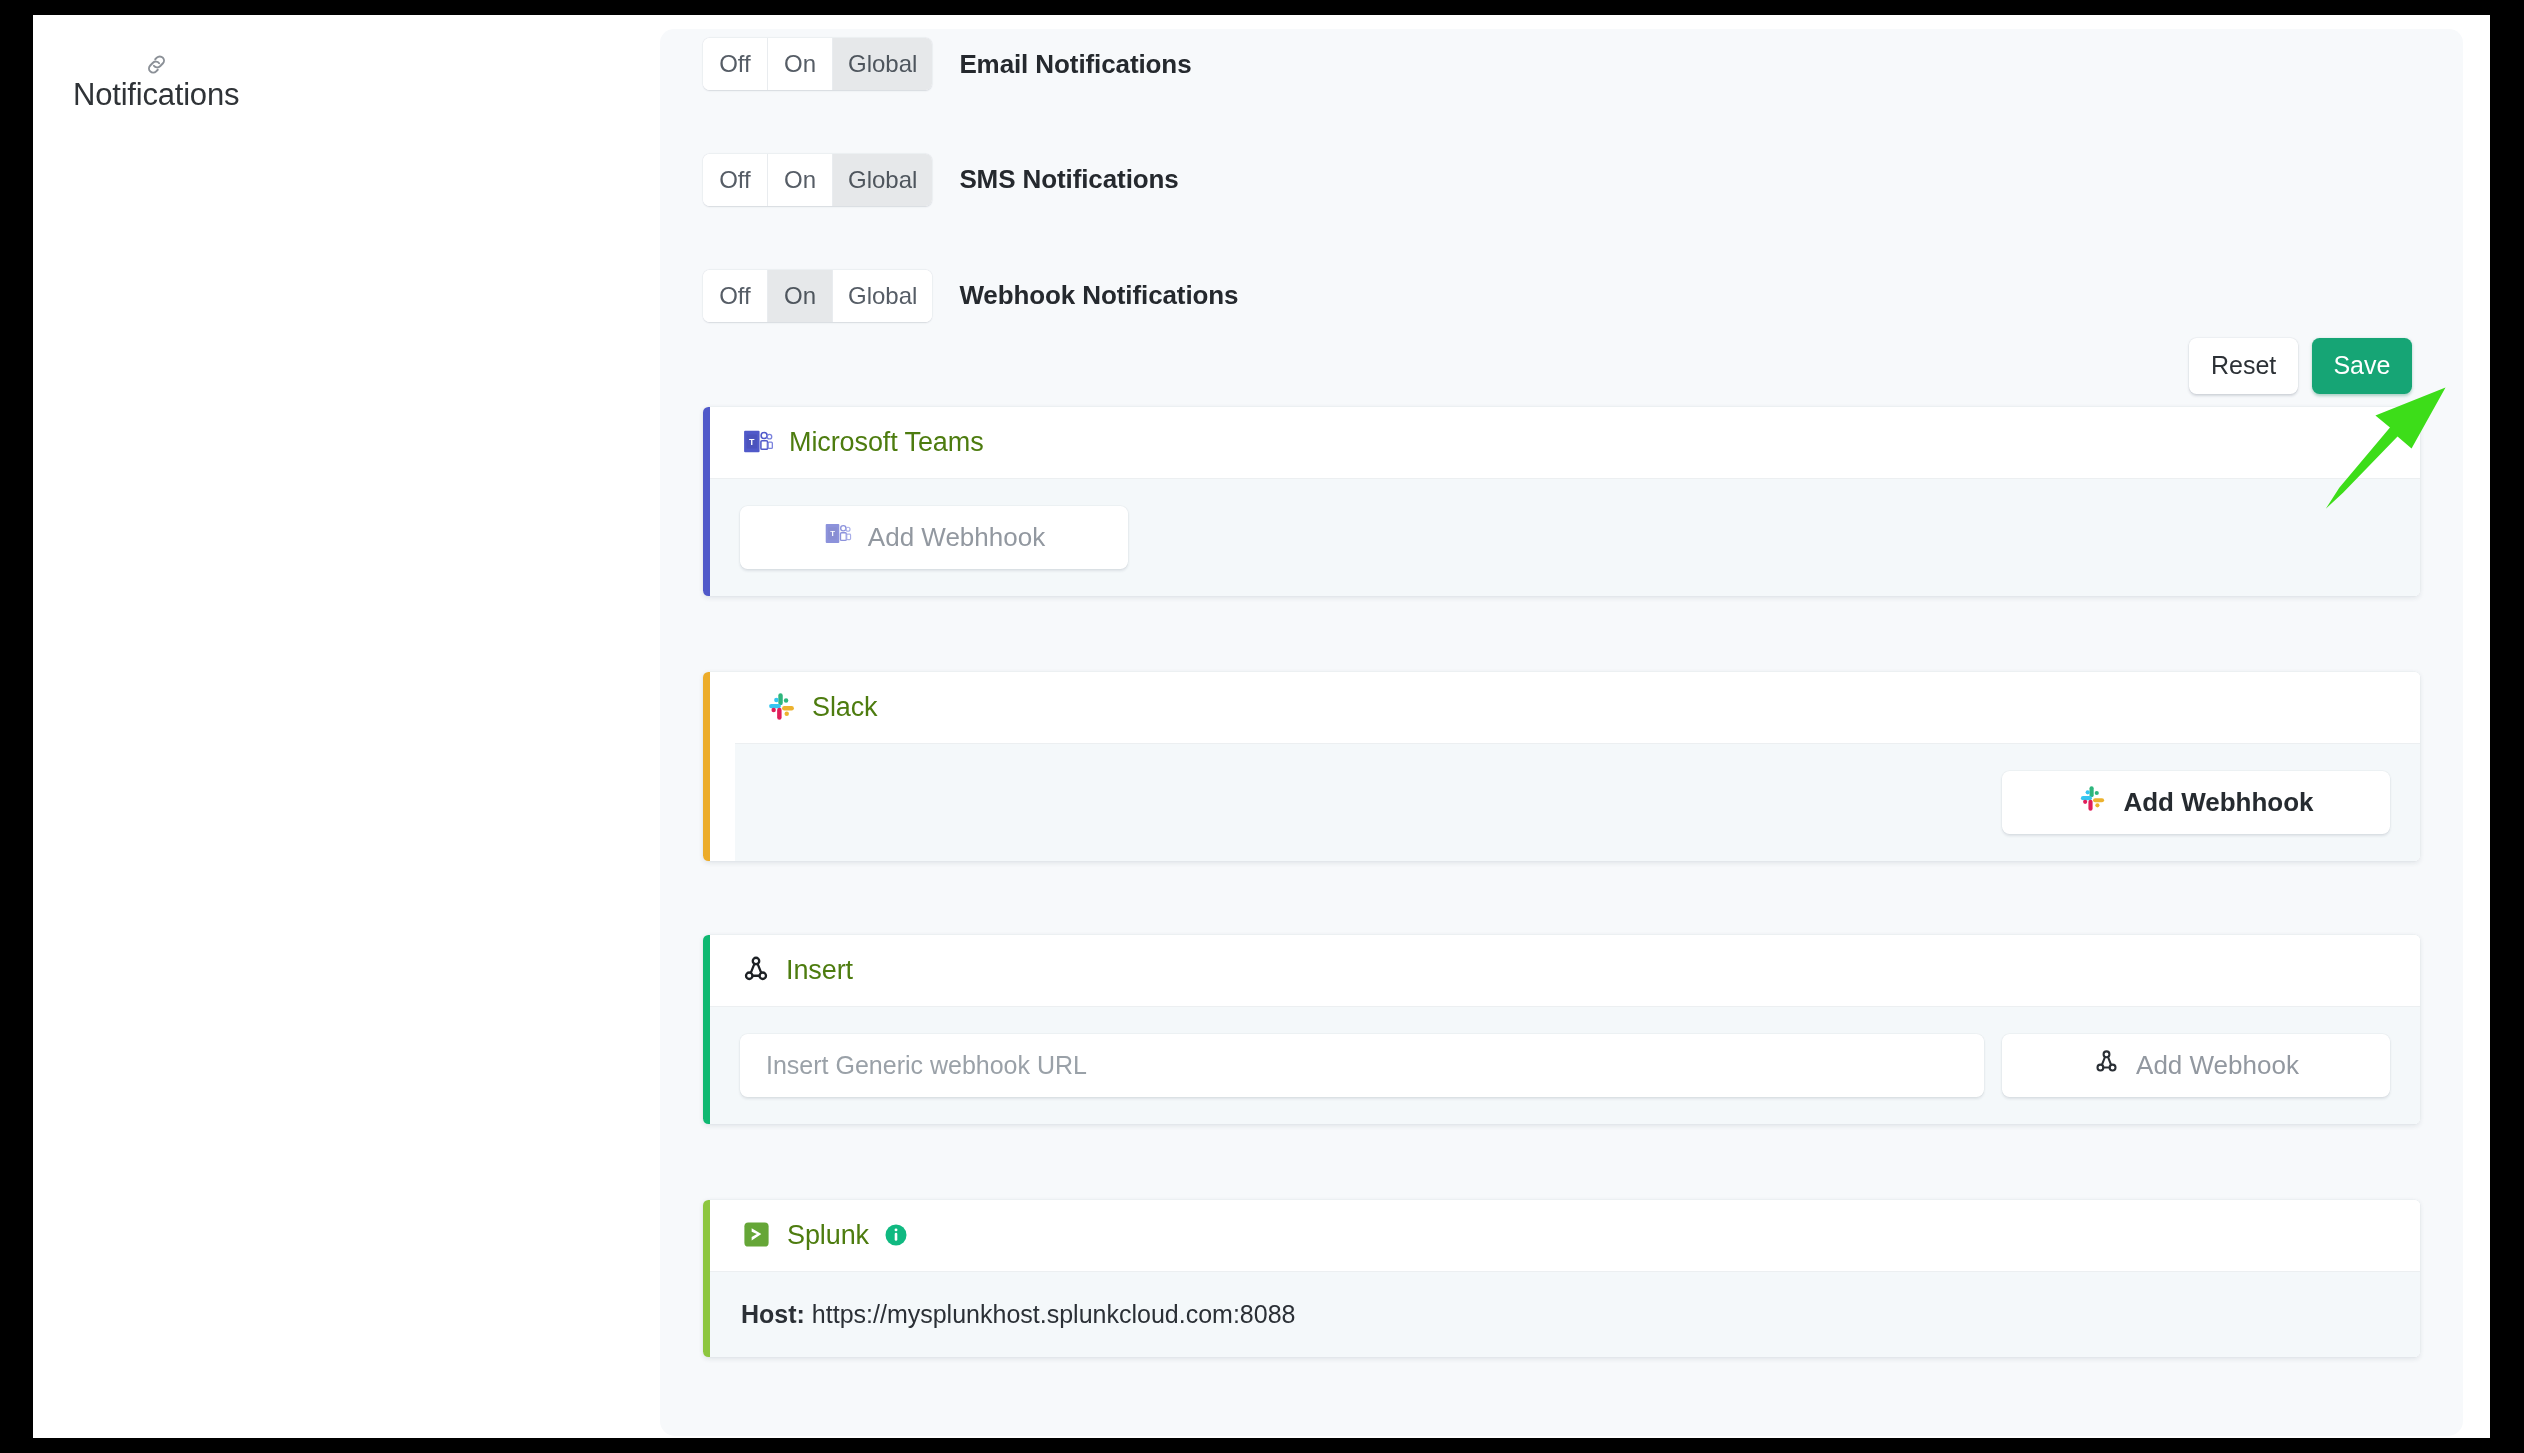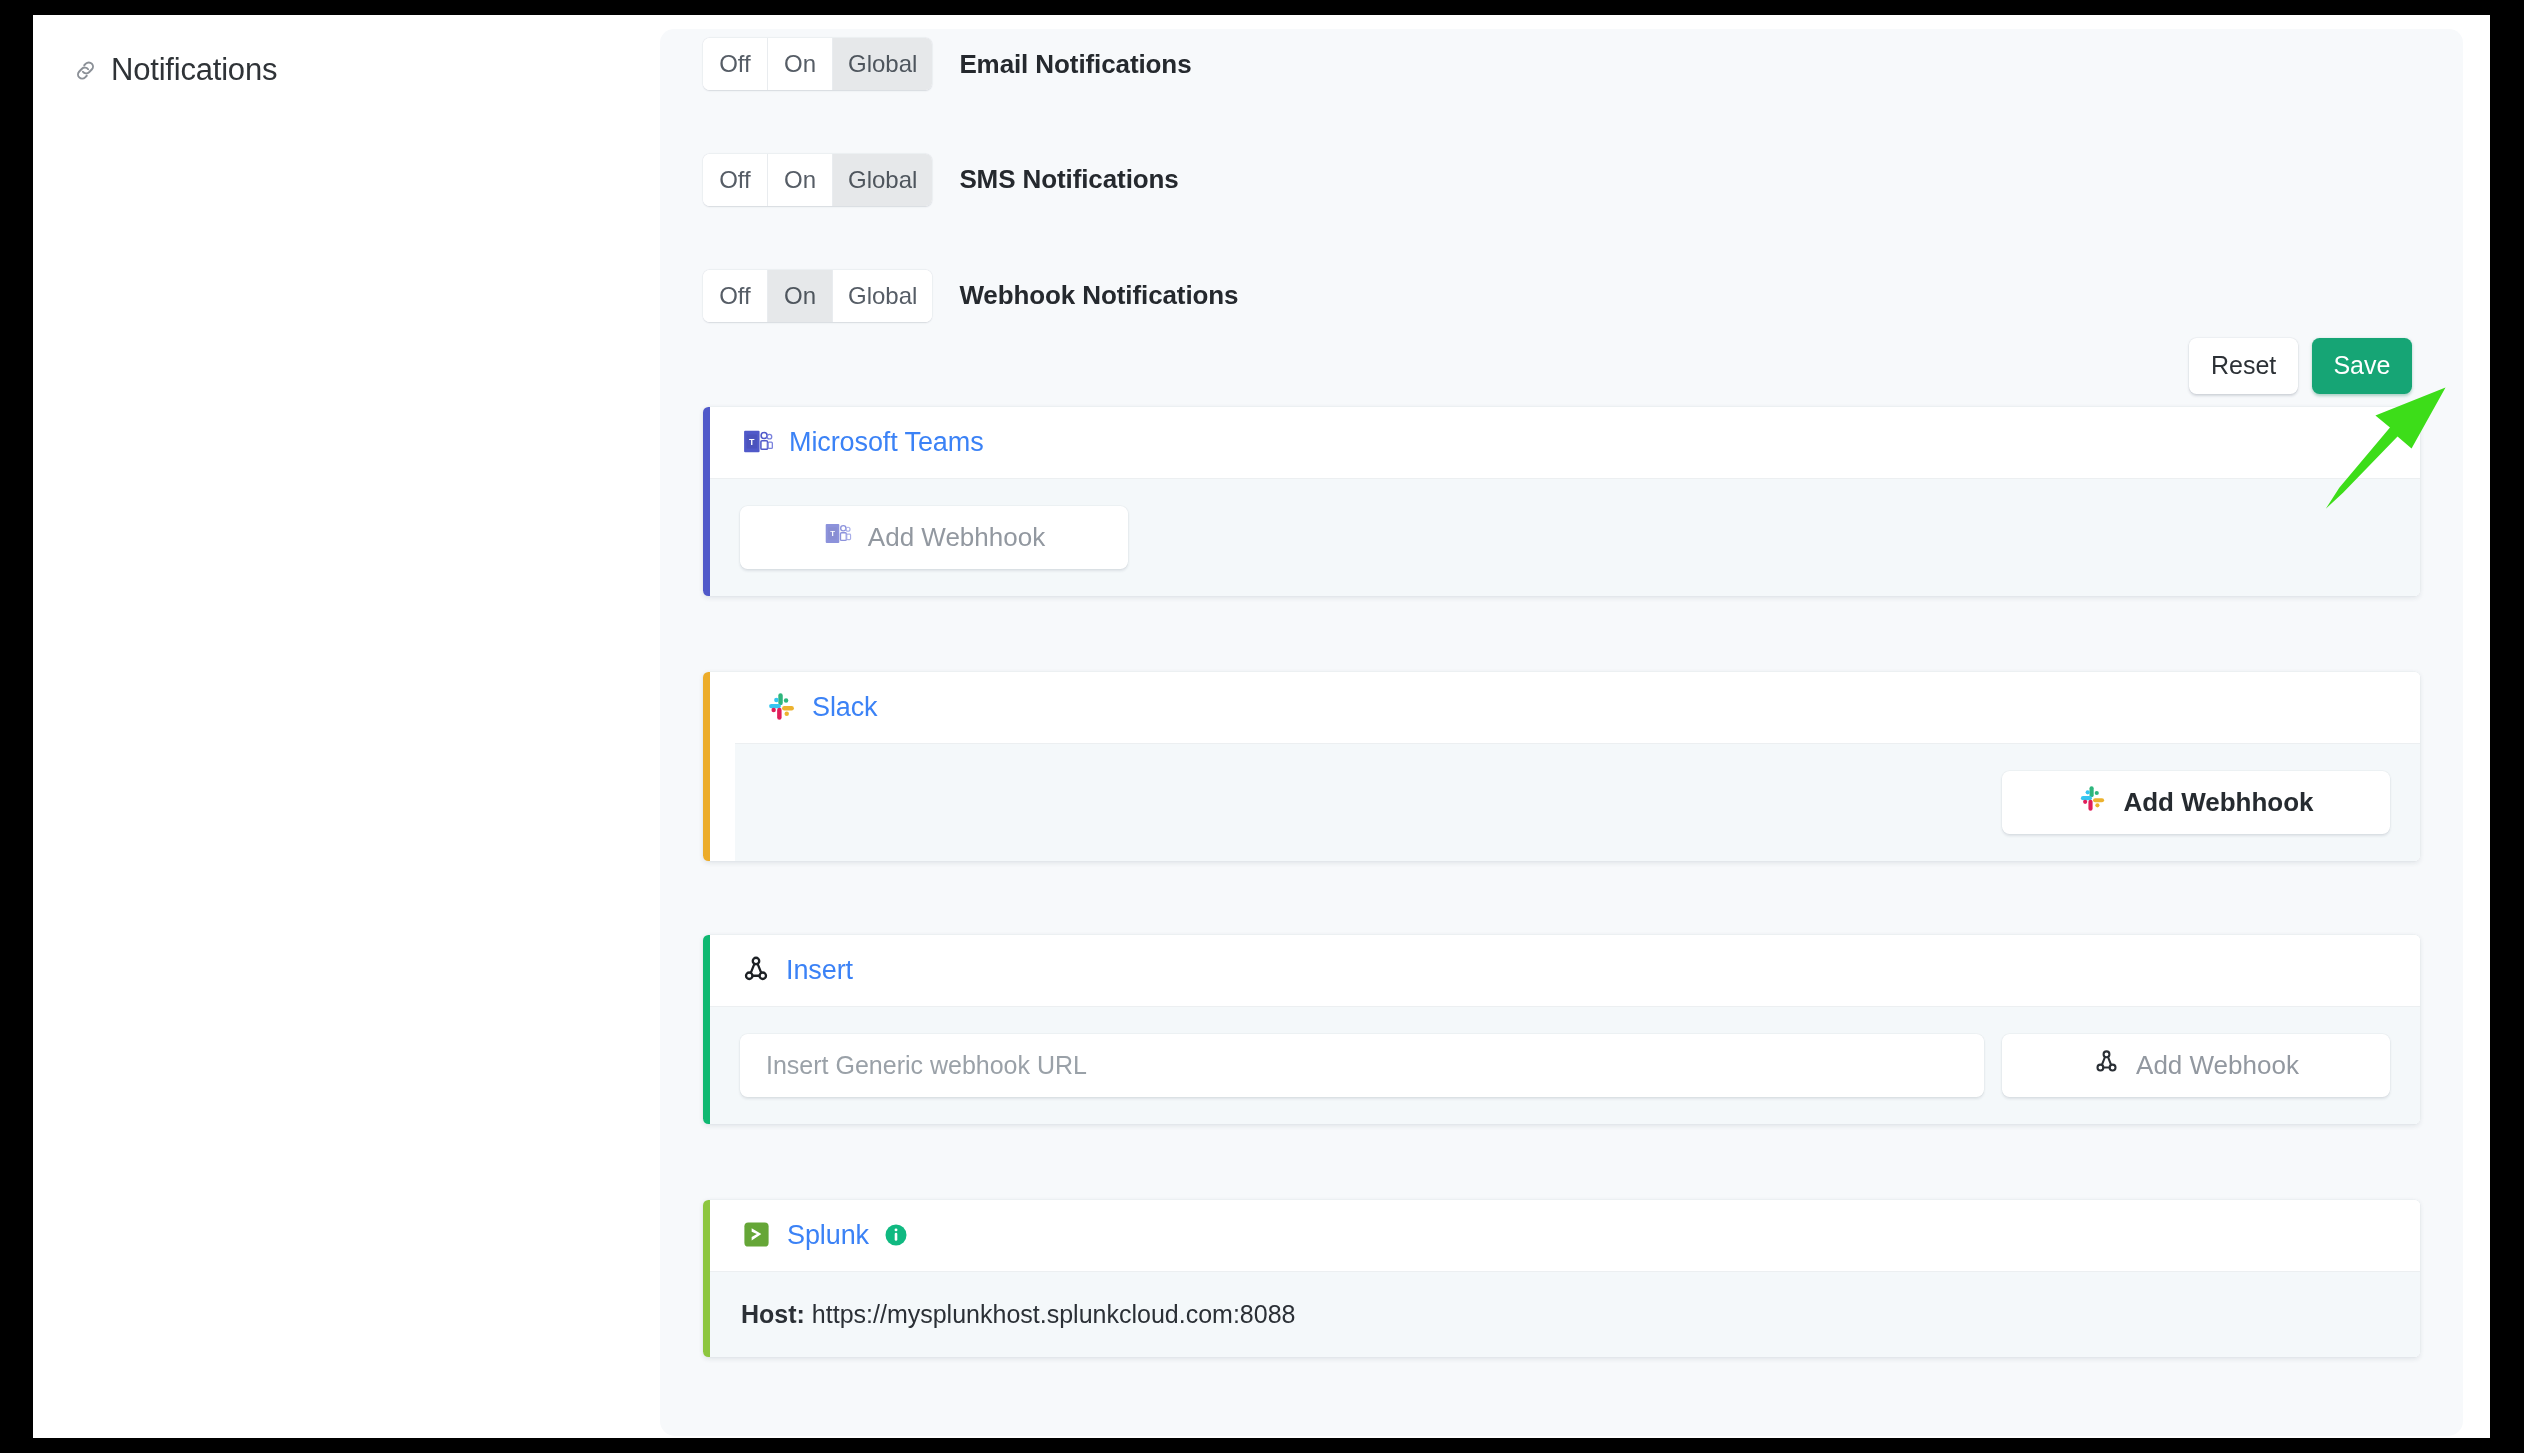--- a/index.html
+++ b/index.html
@@ -35,21 +35,22 @@
     width: 627px;
     height: 100%;
     background: #ffffff;
   }
   #page-title-row {
     position: absolute;
     left: 40px;
     top: 37px;
     display: flex;
     align-items: center;
-    gap: 13px;
+    gap: 0;
+    flex-direction: column;
   }
   #page-title-row .link-icon { width: 25px; height: 25px; display: block; }
   #page-title-text {
     font-size: 31px;
     color: #2f3337;
     letter-spacing: -0.2px;
     white-space: nowrap;
   }
 
   
@@ -154,21 +155,21 @@
     background: #ffffff;
     height: 72px;
     display: flex;
     align-items: center;
     padding-left: 31px;
     gap: 15px;
     border-bottom: 0.5px solid #eceff1;
   }
   .card-title {
     font-size: 27px;
-    color: #3b82f6;
+    color: #4d7c0f;
     letter-spacing: -0.1px;
     white-space: nowrap;
   }
   .card-body {
     background: #f4f8fa;
     display: flex;
     align-items: center;
     padding: 21.6px 30px;
     gap: 18.4px;
   }

